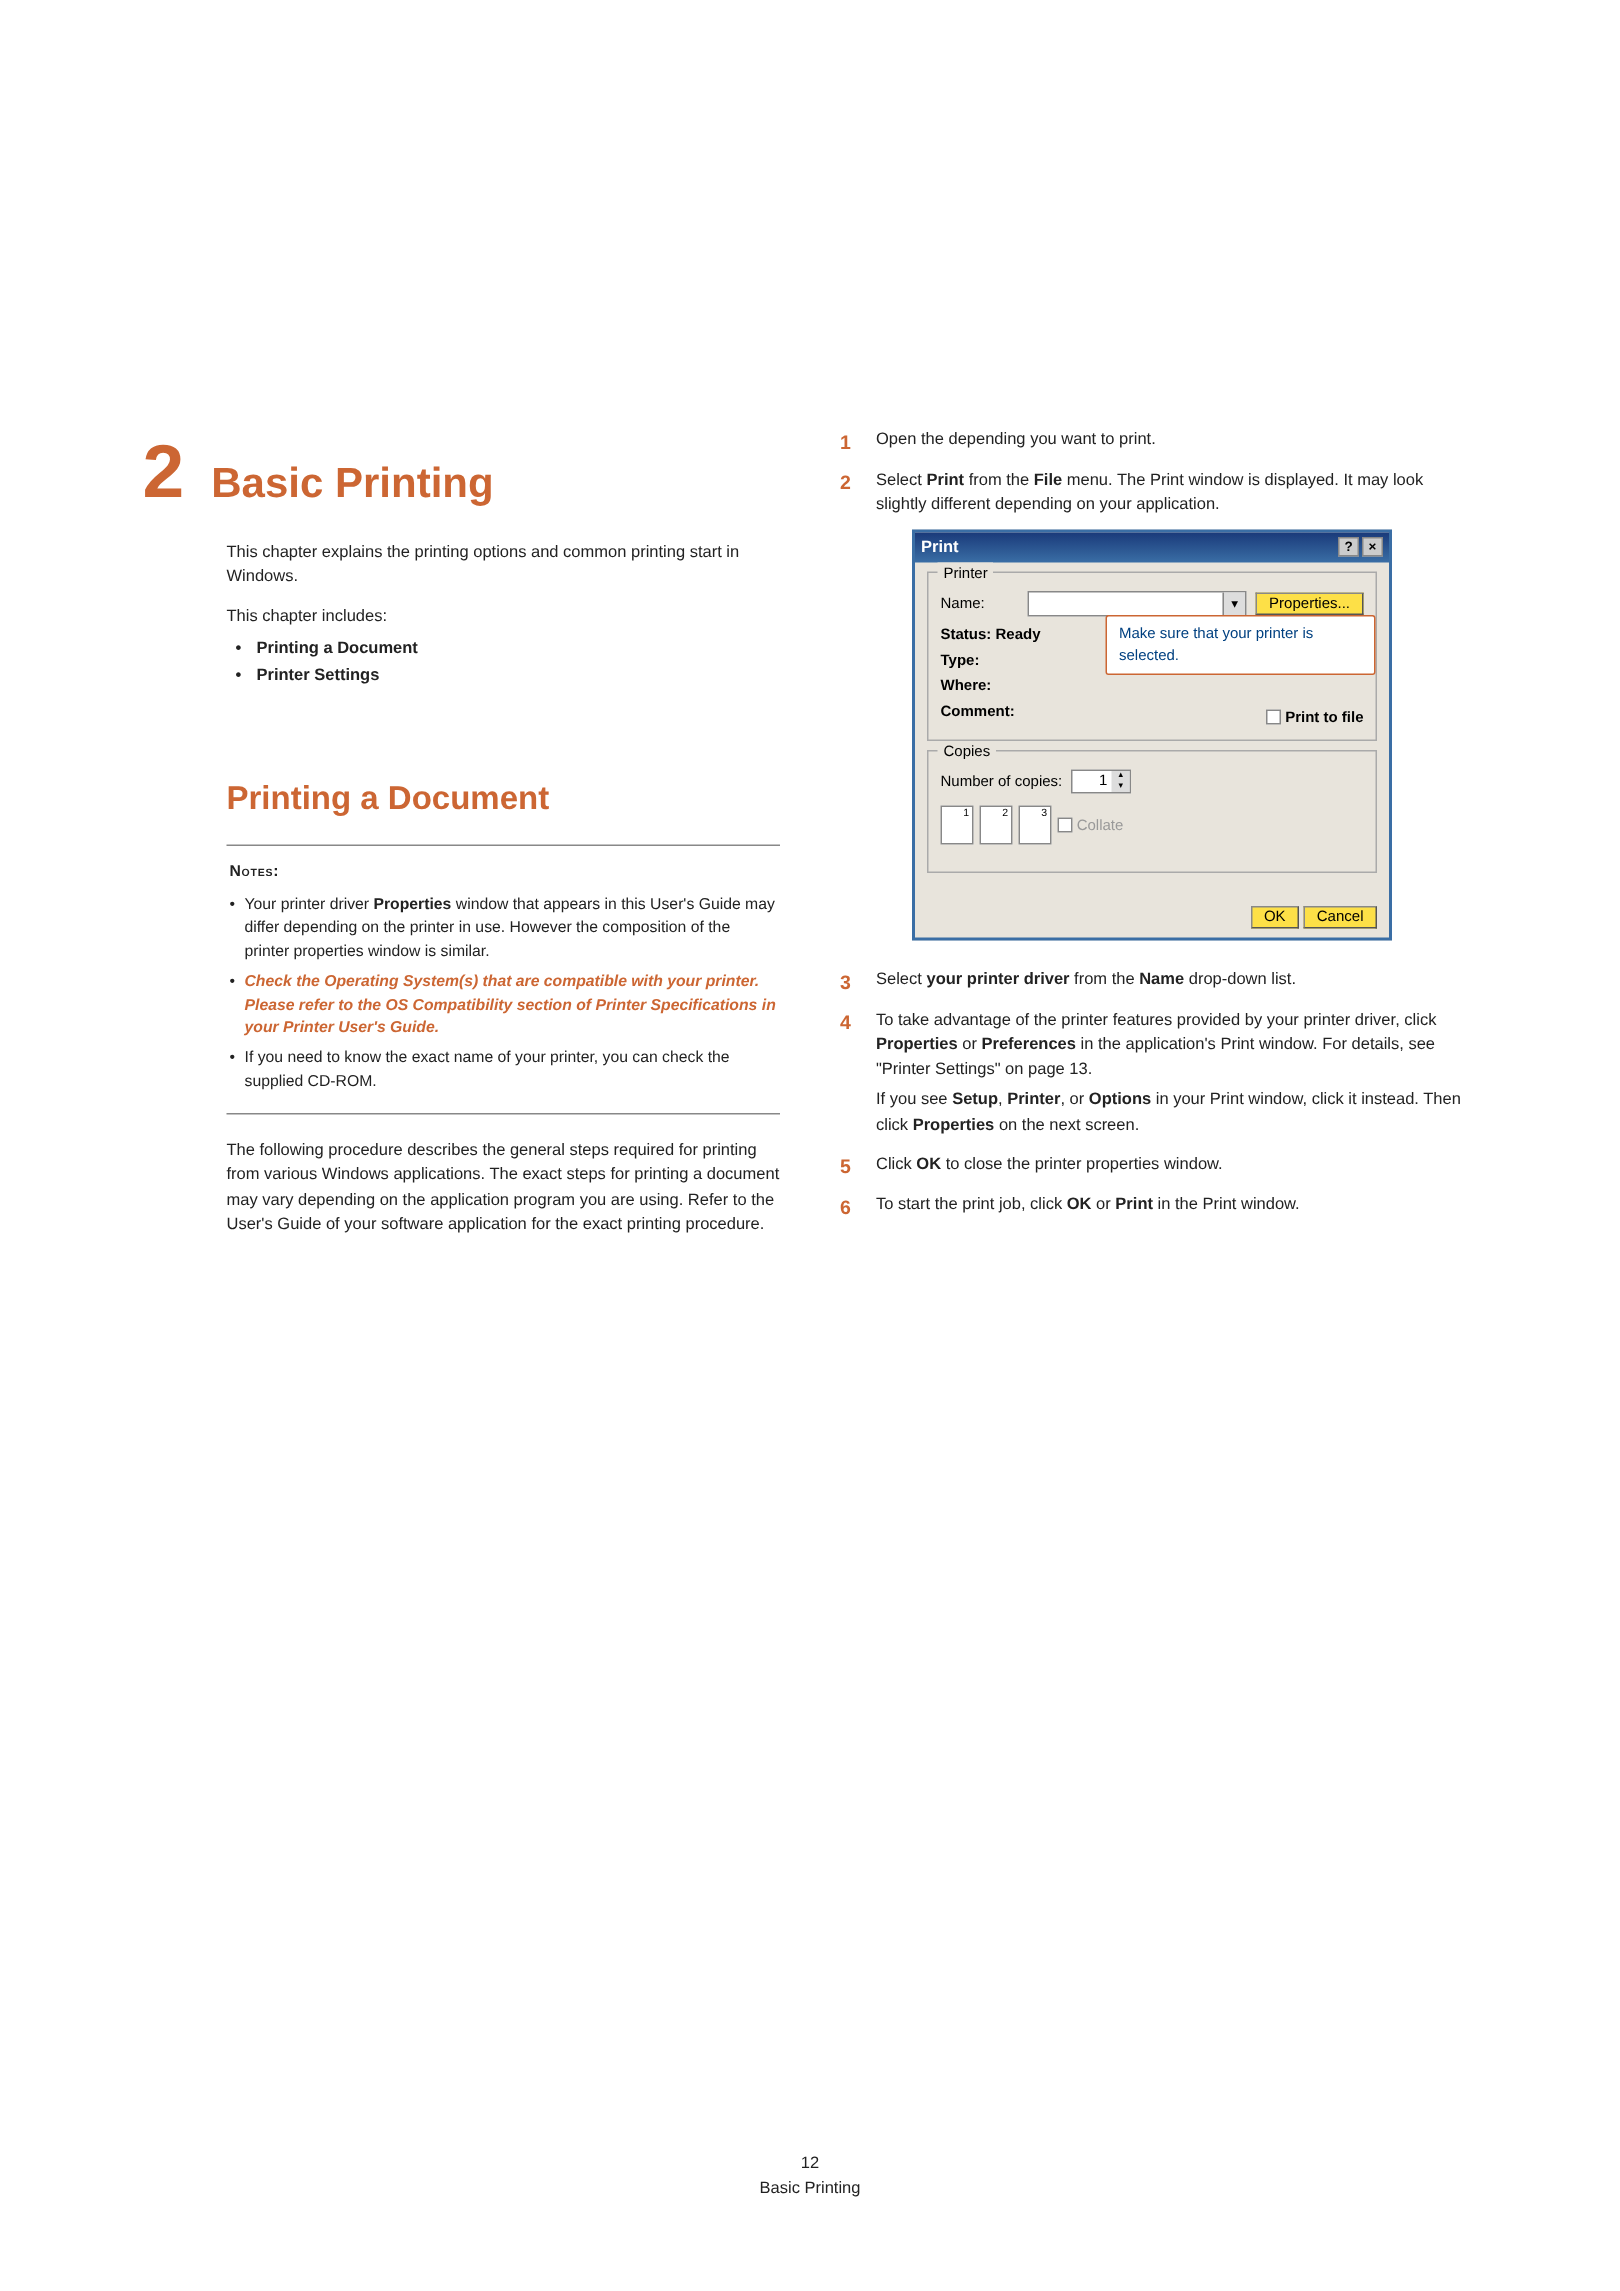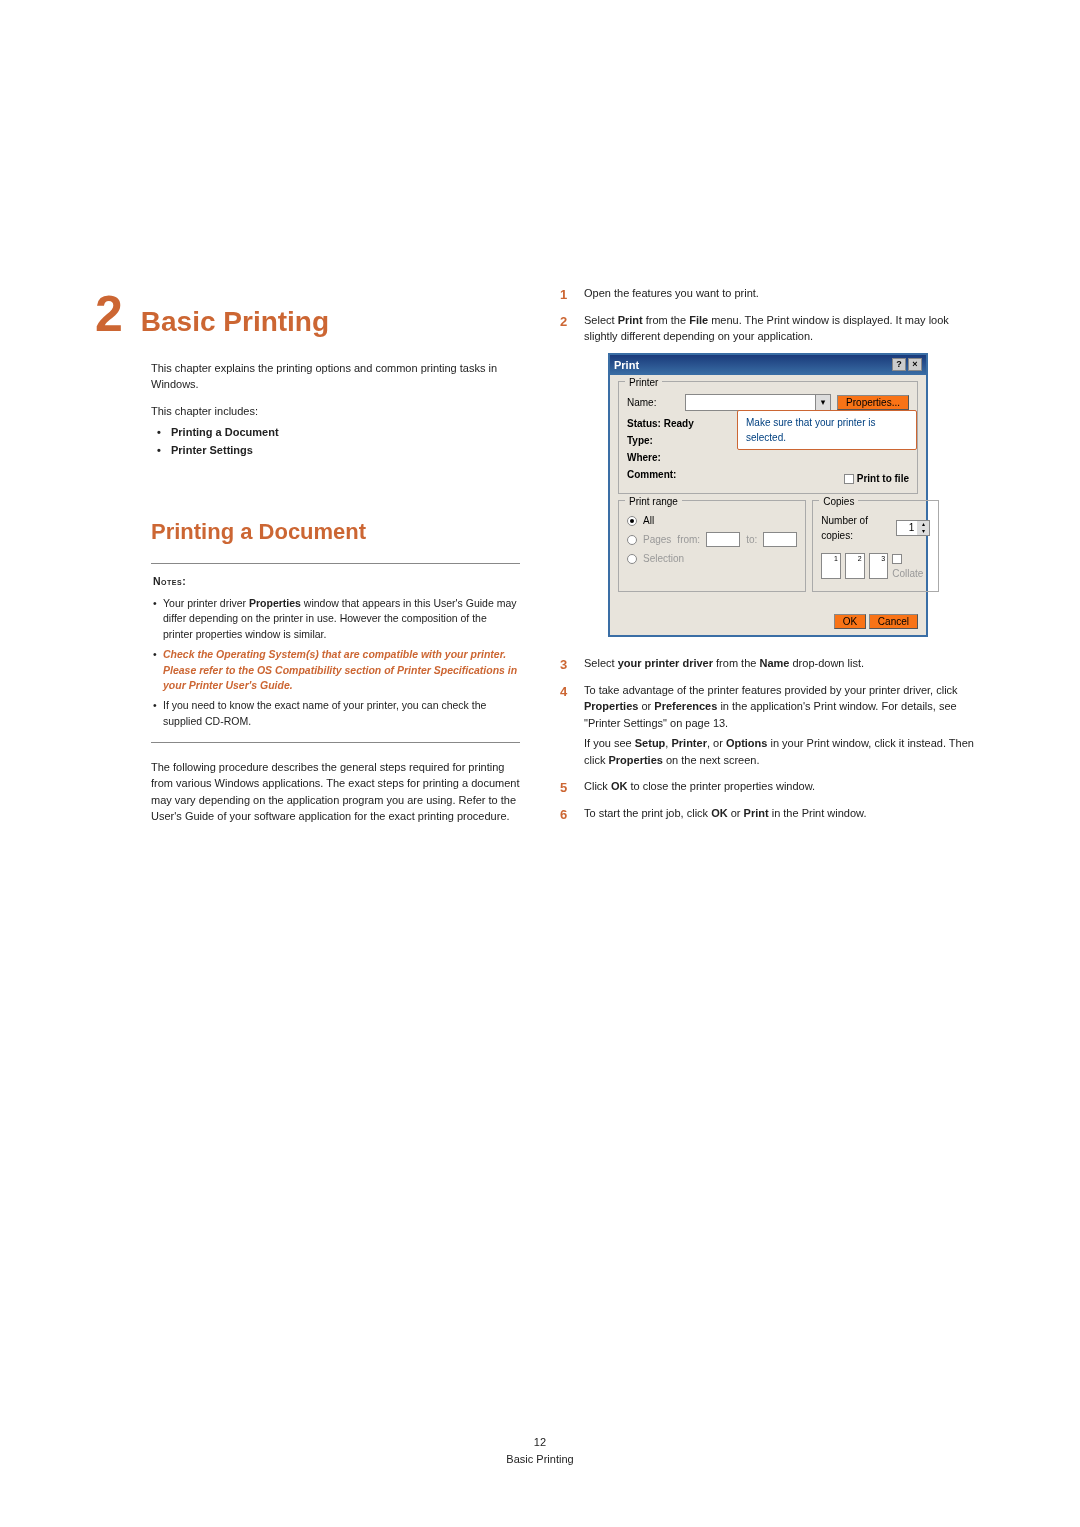--- a/index.html
+++ b/index.html
@@ -49,21 +49,21 @@
   .titlebar { background: linear-gradient(#1a3a7a, #3a6ea5); color: #fff; display:flex; align-items:center; justify-content:space-between; padding: 2px 4px; font-weight: bold; font-size: 11px; }
   .titlebar .icons { display:flex; gap:2px; }
   .titlebar .tbtn { width:14px; height:13px; background:#ccc; border:1px solid #888; display:flex; align-items:center; justify-content:center; font-size:9px; color:#000; }
   .dialog-body { padding: 6px 8px 10px 8px; }
   .fieldset { border: 1px solid #aaa; margin-bottom: 6px; padding: 8px 8px 10px 8px; position: relative; }
   .fieldset .legend { position: absolute; top: -7px; left: 6px; background: #e8e4dc; padding: 0 4px; font-size: 10px; }
   .frow { display:flex; align-items:center; gap:6px; margin: 4px 0; }
   .lbl { min-width: 52px; }
   .nameselect { flex:1; height:17px; background:#fff; border: 1px solid #888; position: relative; }
   .nameselect .arrow { position:absolute; right:0; top:0; width:15px; height:15px; background:#ddd; border-left:1px solid #888; text-align:center; font-size:9px; line-height:15px; }
-  .btn { background:#f97316; border:1px solid #888; border-right-color:#555; border-bottom-color:#555; padding:1px 8px; font-size:10px; }
+  .btn { background:#fde047; border:1px solid #888; border-right-color:#555; border-bottom-color:#555; padding:1px 8px; font-size:10px; }
   .callout { position:absolute; background:#fff; border:1px solid #cc6633; color:#004080; font-size:10px; padding:4px 8px; border-radius:2px; }
   .printer-fieldset { position: relative; min-height: 96px; }
   .fields-grid { font-size:10px; line-height:1.7;font-weight:bold; }
   .fchk { float:right; margin-top:4px; }
   .row2 { display:flex; gap:6px; }
   .row2 .fieldset { flex:1; min-height: 82px; }
   .radio { width:10px; height:10px; border:1px solid #888; border-radius:50%; display:inline-block; vertical-align:middle; background:#fff; }
   .radio.sel::after { content:""; display:block; width:4px; height:4px; background:#000; border-radius:50%; margin:2px; }
   .tinyinput { width:34px; height:15px; background:#fff; border:1px solid #888; display:inline-block; vertical-align:middle; }
   .spinner { width:40px; height:16px; display:inline-flex; border:1px solid #888; background:#fff; }
@@ -79,21 +79,21 @@
 </style>
 </head>
 <body>
 
 <div class="page">
   <div class="col">
     <div class="chapter-heading">
       <span class="chapter-num">2</span>
       <span class="chapter-title">Basic Printing</span>
     </div>
-    <p class="intro">This chapter explains the printing options and common printing tasks in Windows.</p>
+    <p class="intro">This chapter explains the printing options and common printing start in Windows.</p>
     <p class="includes">This chapter includes:</p>
     <ul class="toc">
       <li>Printing a Document</li>
       <li>
         <span>Printer Settings</span>
       </li>
     </ul>
 
     <h2 class="section-heading">Printing a Document</h2>
 
@@ -111,21 +111,21 @@
     </div>
 
     <p class="after-notes">The following procedure describes the general steps required for printing from various Windows applications. The exact steps for printing a document may vary depending on the application program you are using. Refer to the User's Guide of your software application for the exact printing procedure.</p>
   </div>
 
   <div class="col">
     <ol class="steps">
       <li>
         <span class="step-num">1</span>
         <div class="step-body">
-            <p>Open the features you want to print.</p>
+            <p>Open the depending you want to print.</p>
           </div>
       </li>
       <li>
         <span class="step-num">2</span>
         <div class="step-body">
           <p><span>Select </span><span class="b">Print</span><span> from the </span><span class="b">File</span><span> menu. The Print window is displayed. It may look slightly different depending on your application.</span></p>
 
           <div class="dialog-wrap">
             <div class="dialog">
               <div class="titlebar">
@@ -150,39 +150,20 @@
                     <div><span class="lbl">Type:</span></div>
                     <div><span class="lbl">Where:</span></div>
                     <div><span class="lbl">Comment:</span>
                       <span class="fchk"><span class="checkbox"></span> <span>Print to file</span></span>
                     </div>
                   </div>
                   <div class="callout" style="top:28px; left:118px;">Make sure that your printer is selected.</div>
                 </div>
                 <div class="row2">
                   <div class="fieldset">
-                    <span class="legend">Print range</span>
-                    <div class="frow">
-                        <span class="radio sel"></span> 
-                        <span>All</span>
-                      </div>
-                    <div class="frow disabled">
-                        <span class="radio"></span> 
-                        <span>Pages</span> 
-                        <span>from:</span> 
-                        <span class="tinyinput"></span> 
-                        <span>to:</span> 
-                        <span class="tinyinput"></span>
-                      </div>
-                    <div class="frow disabled">
-                        <span class="radio"></span> 
-                        <span>Selection</span>
-                      </div>
-                  </div>
-                  <div class="fieldset">
                     <span class="legend">Copies</span>
                     <div class="frow">
                         <span>Number of copies:</span>
                       <span class="spinner">
                           <span class="sv">1</span>
                           <span class="sp">
                             <span>▴</span>
                             <span>▾</span>
                           </span>
                         </span>

